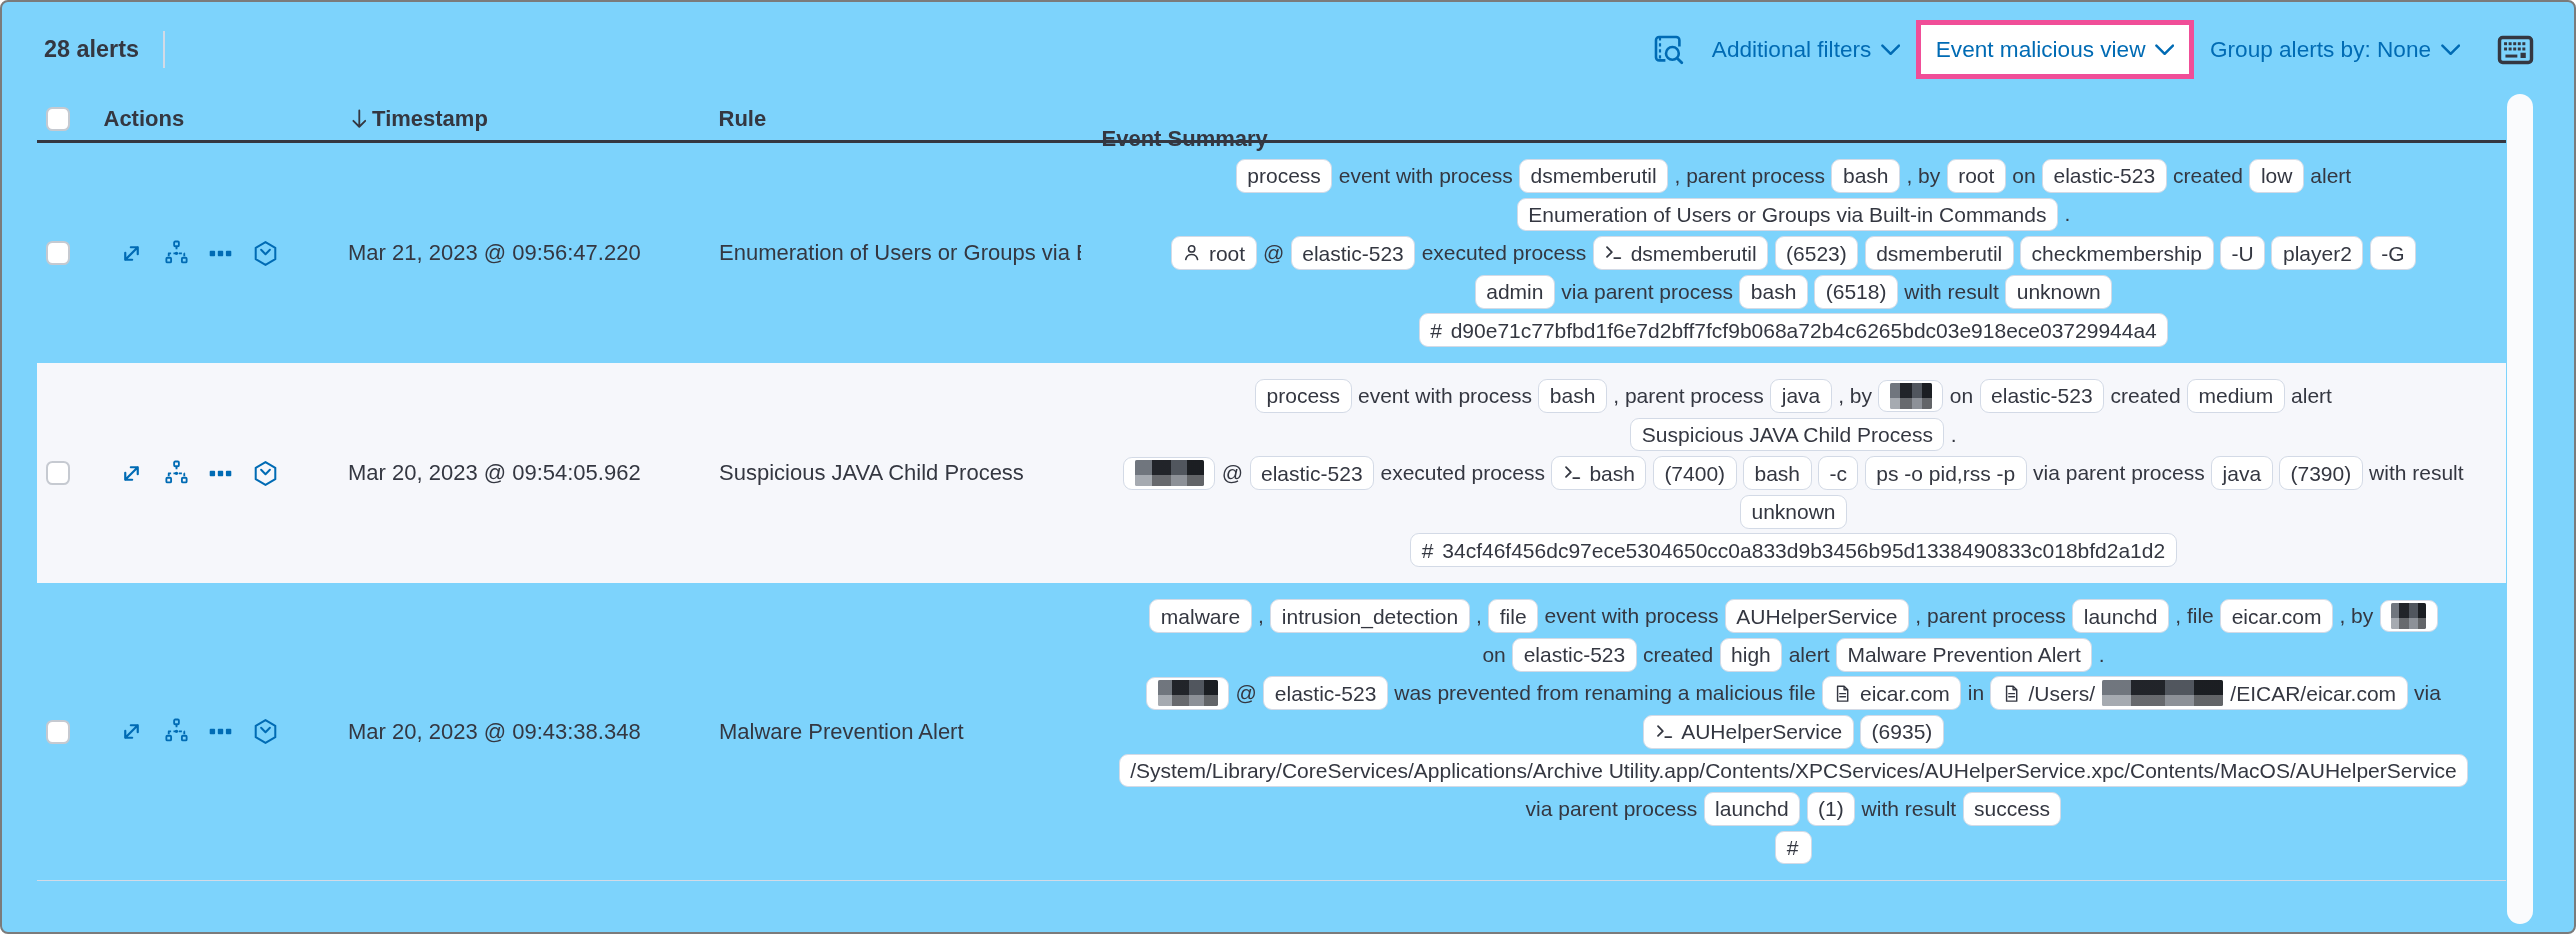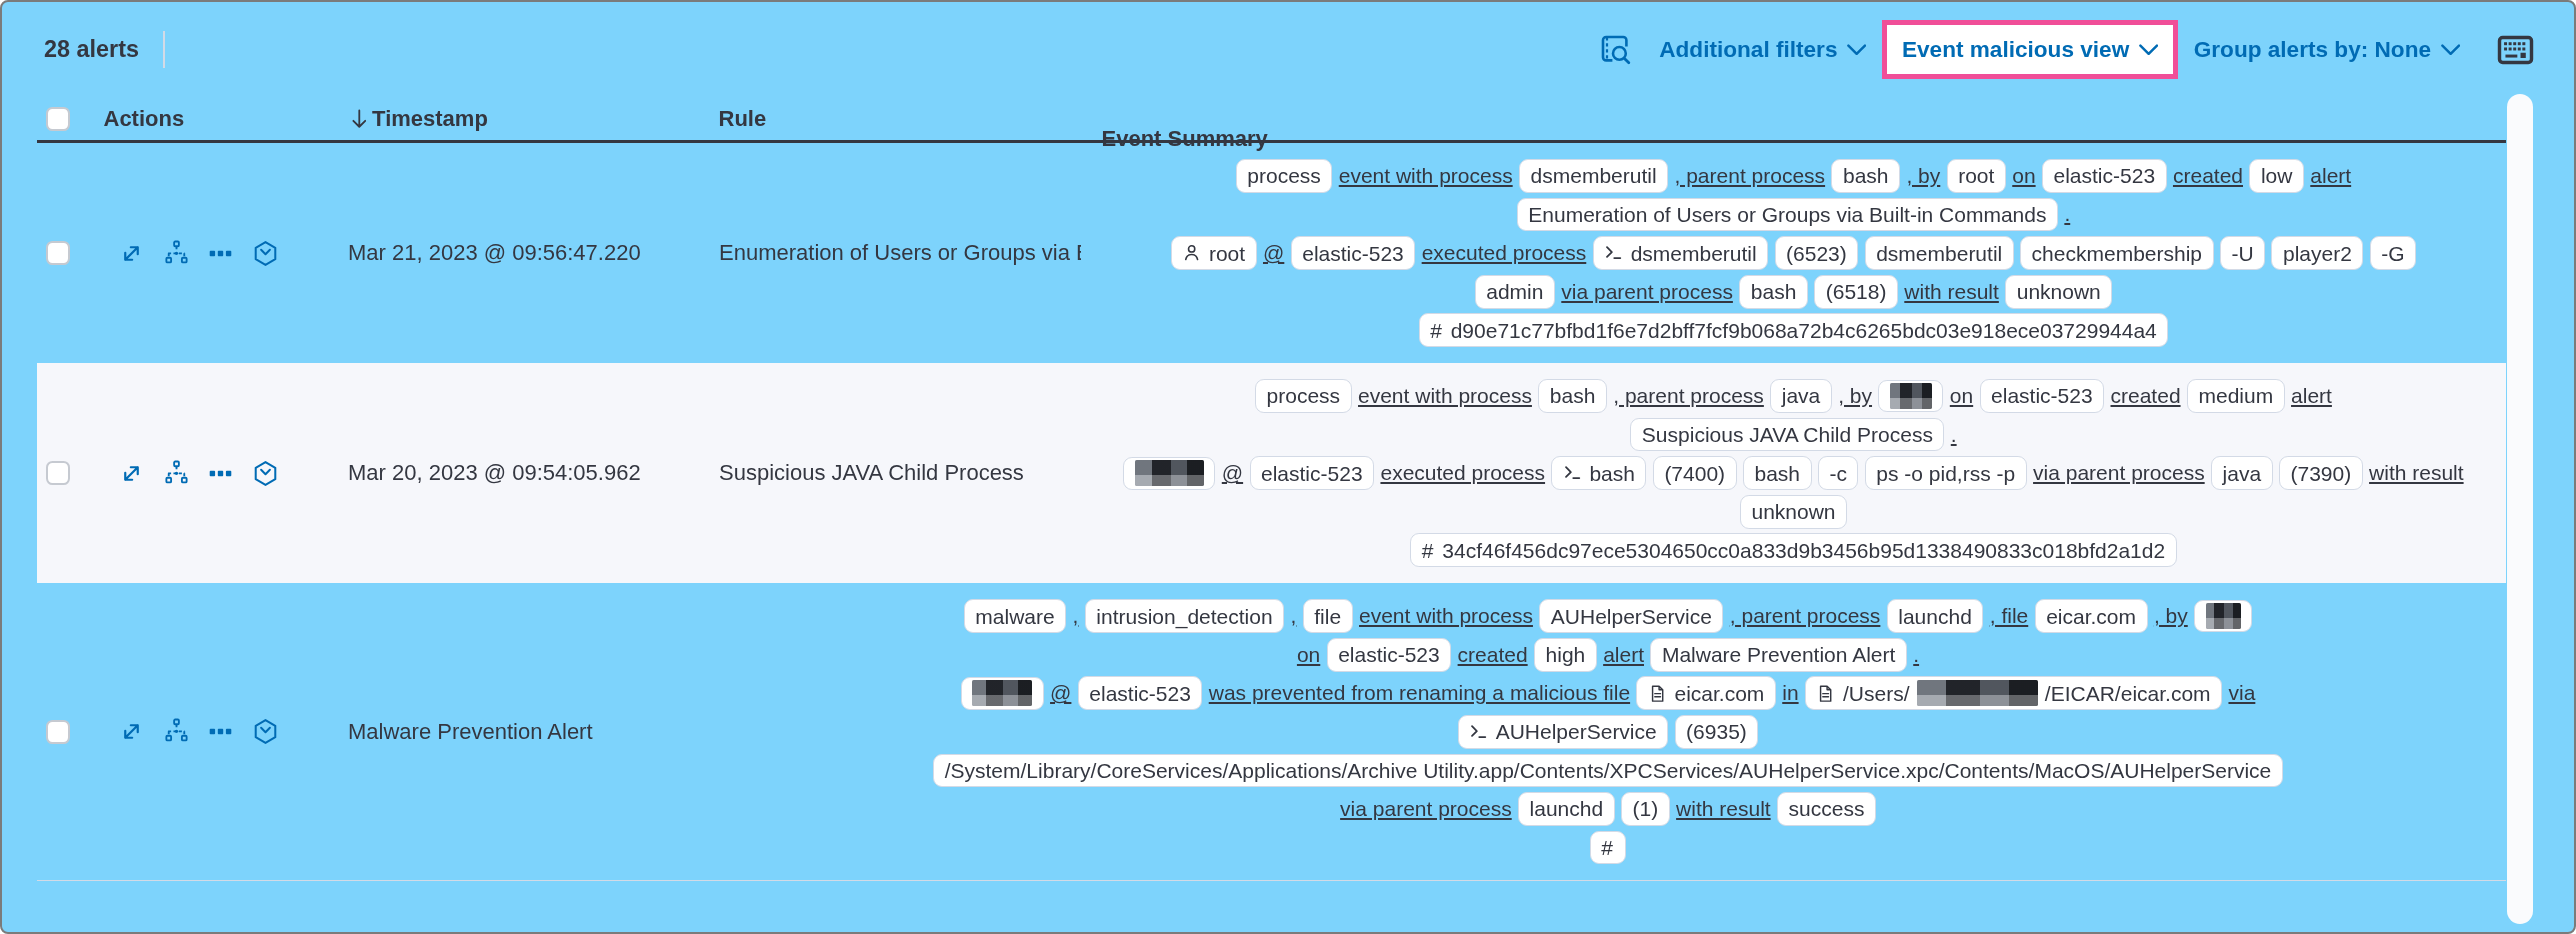--- a/index.html
+++ b/index.html
@@ -18,21 +18,21 @@
   
   .utilitybar{
     height:95px;display:flex;align-items:center;
     padding:0 40px 0 42px;position:relative;
   }
   .alert-count{font-size:23.4px;font-weight:700;color:var(--text,#343741);}
   .vdivider{width:1.6px;height:37px;background:#d3dae6;margin-left:24px;}
   .controls{margin-left:auto;display:flex;align-items:center;gap:16px;}
   .control{
     display:flex;align-items:center;gap:9.7px;
-    color:var(--link,#006bb4);font-size:22.6px;font-weight:700;
+    color:var(--link,#006bb4);font-size:22.6px;font-weight:400;
     background:none;border:none;cursor:pointer;white-space:nowrap;
     font-family:inherit;padding:0;
   }
   .control svg{flex:none;}
   .inspect-btn{background:none;border:none;cursor:pointer;color:var(--link,#006bb4);padding:0;margin-right:11.3px;display:flex;}
   .highlight-box{
     border:5.6px solid var(--accent,#f04e98);
     padding:11.3px 14.5px;display:flex;align-items:center;
     background:#fff;
   }
@@ -59,21 +59,21 @@
   .trow{display:flex;align-items:center;padding:16px 0;}
   .trow.striped{background:var(--stripe,#f6f7fb);}
   .trow.last{border-bottom:1.6px solid #d3dae6;}
   .cell-timestamp,.cell-rule{font-size:22px;color:var(--text,#343741);}
   .action-btn{background:none;border:none;padding:0;cursor:pointer;color:var(--link,#006bb4);display:flex;}
   .action-btn svg{width:27px;height:27px;}
 
   
   .summary{display:flex;flex-direction:column;align-items:center;gap:4.8px;font-size:21px;}
   .sline{display:flex;align-items:center;justify-content:center;gap:6.4px;white-space:nowrap;}
-  .stext{color:var(--text,#343741);text-decoration:underline;}
+  .stext{color:var(--text,#343741);}
   .badge{
     display:inline-flex;align-items:center;gap:7.2px;
     background:#fff;border:1.6px solid var(--badge-border,#d3dae6);
     border-radius:8.9px;padding:2.4px 10.5px;line-height:27px;
     font-weight:500;color:var(--text,#343741);white-space:nowrap;
   }
   .bicon{width:19.3px;height:19.3px;flex:none;}
   .hashmark{font-weight:500;margin-right:1.6px;}
   .redact{
     display:inline-block;height:26px;border-radius:1.6px;vertical-align:middle;
@@ -498,20 +498,21 @@
             </button>
             <button class="action-btn">
               <span style="display: flex;">
                 <svg viewBox="0 0 16 16" fill="none" width="27" height="27">
                   <path d="M8 1.2 13.8 4.6v6.8L8 14.8 2.2 11.4V4.6z" stroke="currentColor" stroke-width="1.2" stroke-linejoin="round"></path>
                   <path d="M5.4 5.8 8 8.4l2.6-2.6" stroke="currentColor" stroke-width="1.2" stroke-linecap="round" stroke-linejoin="round"></path>
                 </svg>
               </span>
             </button>
           </div>
+          <div class="cell-timestamp">Mar 20, 2023 @ 09:43:38.348</div>
           <div class="cell-rule">Malware Prevention Alert</div>
           <div class="cell-summary">
             <div class="summary">
               <div class="sline">
                 <span class="badge">
                   <span>malware</span>
                 </span>
                 <span class="stext">,</span>
                 <span class="badge">
                   <span>intrusion_detection</span>

